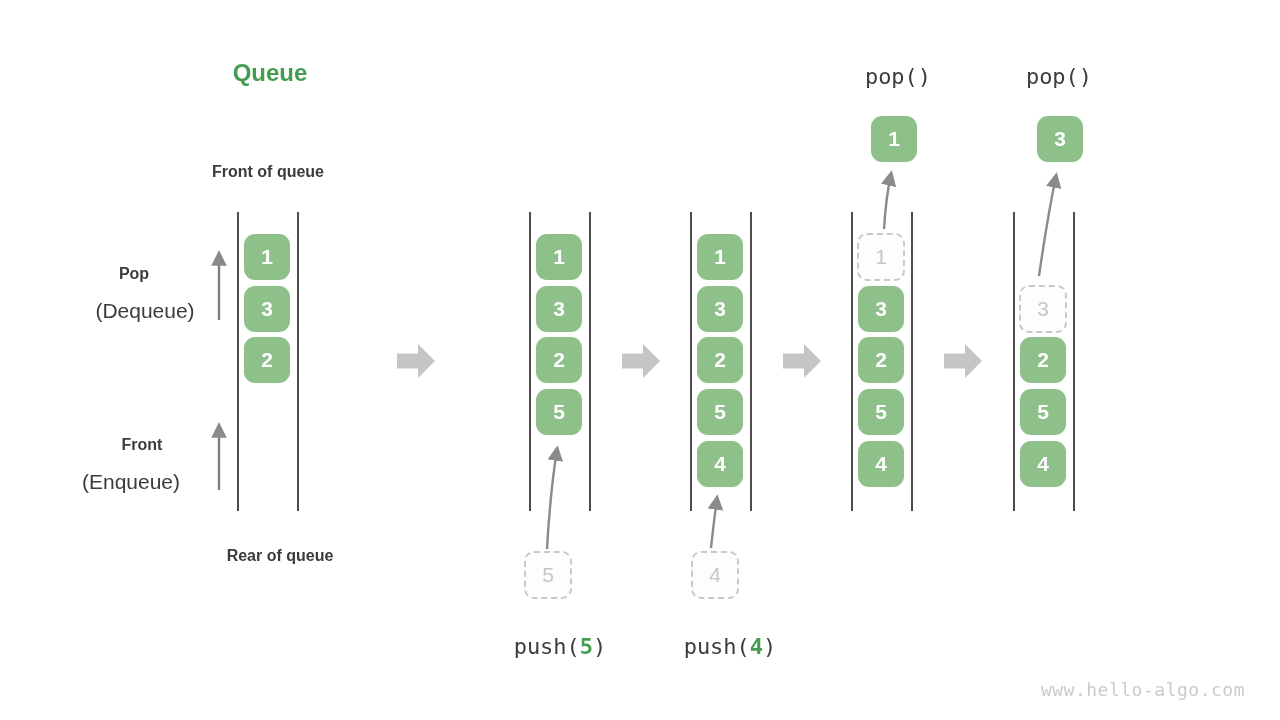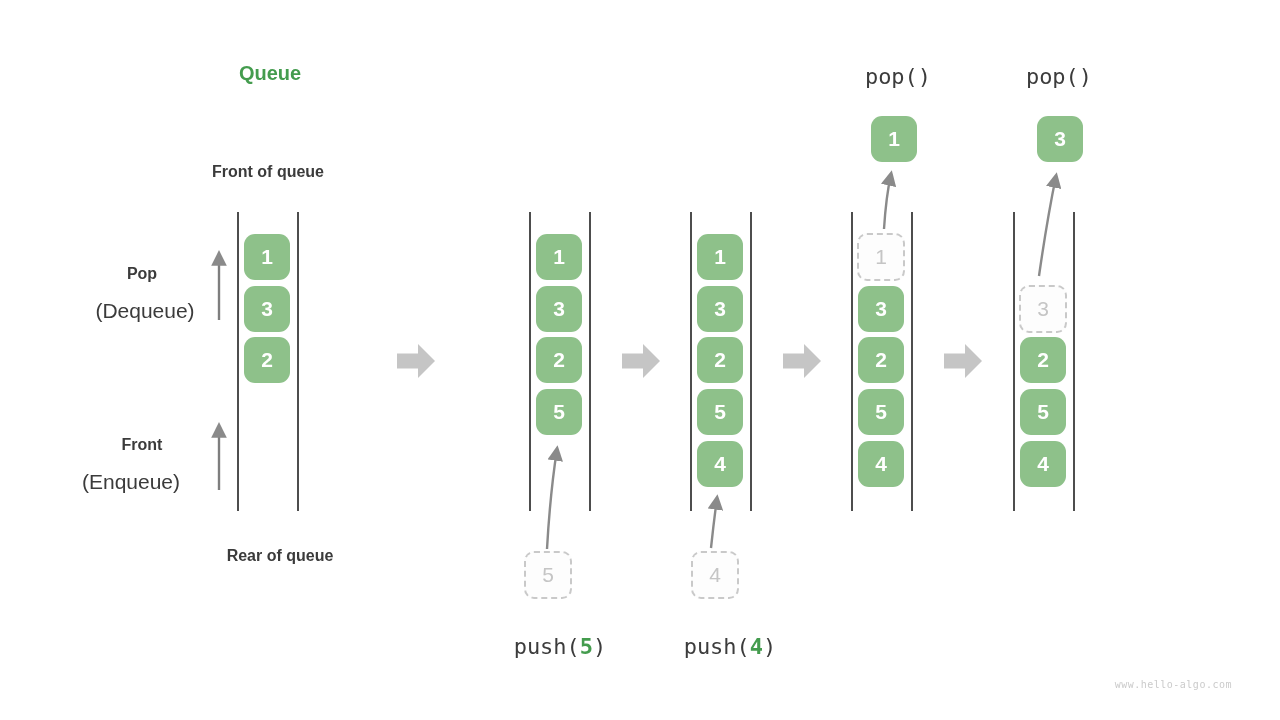--- a/index.html
+++ b/index.html
@@ -3,21 +3,21 @@
 <meta charset="utf-8">
 <style>
   html,body { margin:0; padding:0; background:#fff; }
   #canvas {
     position:relative; width:1280px; height:720px; background:#ffffff;
     font-family:"Liberation Sans", sans-serif; overflow:hidden;
   }
   .abs { position:absolute; }
   .ctr { transform:translate(-50%,-50%); white-space:nowrap; }
   .title {
-    font-size:20px; font-weight:bold; color:var(--accent-green);
+    font-size:24px; font-weight:bold; color:var(--accent-green);
   }
   .lbl  { font-size:16px; font-weight:bold; color:var(--text-dark); }
   .sub  { font-size:21px; font-weight:normal; color:var(--text-dark); }
   .mono {
     font-family:"DejaVu Sans Mono", monospace;
     font-size:22px; color:var(--code-text);
   }
   .mono .arg { color:var(--accent-green); font-weight:bold; }
   .rail {
     position:absolute; width:2px; height:299px; top:212px;
@@ -29,35 +29,35 @@
     font-size:21px; font-weight:bold;
     display:flex; align-items:center; justify-content:center;
   }
   .cell-dashed {
     position:absolute; width:44px; height:44px; border-radius:10px;
     background:#fdfdfd; border:2px dashed var(--dashed-border);
     color:var(--dashed-text); font-size:21px; font-weight:normal;
     display:flex; align-items:center; justify-content:center;
   }
   .watermark {
-    position:absolute; right:48px; top:679px;
+    position:absolute; right:35px; top:679px;
     font-family:"DejaVu Sans Mono", monospace;
-    font-size:10px; letter-spacing:0.5px; color:var(--watermark);
+    font-size:18px; letter-spacing:0.5px; color:var(--watermark);
   }
   svg.overlay { position:absolute; left:0; top:0; pointer-events:none; }
 </style>
 </head>
 <body>
 
 <div id="canvas">
 
   <div class="abs ctr title" style="left:270px; top:73px">Queue</div>
   <div class="abs ctr lbl" style="left:268px; top:172px">Front of queue</div>
   <div class="abs ctr lbl" style="left:280px; top:556px">Rear of queue</div>
-  <div class="abs ctr lbl" style="left:142px; top:274px">Pop</div>
+  <div class="abs ctr lbl" style="left:134px; top:274px">Pop</div>
   <div class="abs ctr sub" style="left:145px; top:311px">(Dequeue)</div>
   <div class="abs ctr lbl" style="left:142px; top:445px">Front</div>
   <div class="abs ctr sub" style="left:131px; top:482px">(Enqueue)</div>
 
   <div class="abs ctr mono" style="left:898px; top:76px">pop()</div>
   <div class="abs ctr mono" style="left:1059px; top:76px">pop()</div>
   <div class="abs ctr mono" style="left:560px; top:646px"><span>push(</span><span class="arg">5</span><span>)</span></div>
   <div class="abs ctr mono" style="left:730px; top:646px"><span>push(</span><span class="arg">4</span><span>)</span></div>
 
   <div class="rail" style="left:237px"></div>

